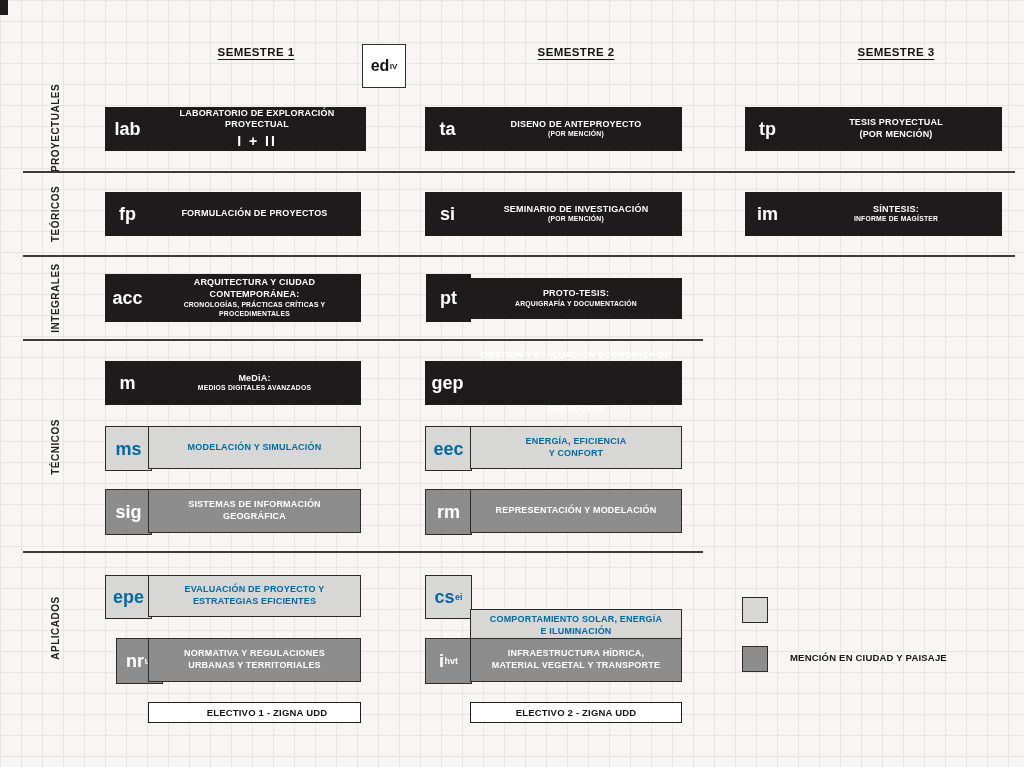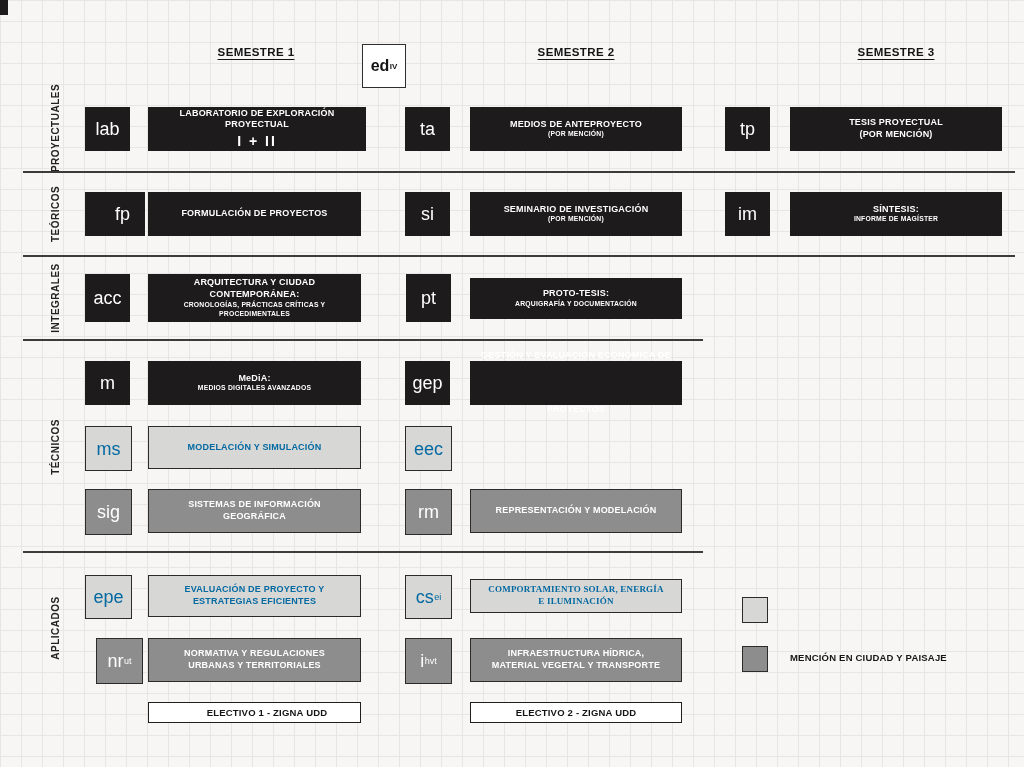--- a/index.html
+++ b/index.html
@@ -23,21 +23,21 @@
     font-weight:bold;font-size:16px;color:#141414;
   }
   .logo sup{font-size:8px;vertical-align:super;margin-left:.5px;}
   .side-label{
     position:absolute;transform:translate(-50%,-50%) rotate(-90deg);
     font-weight:bold;font-size:10px;letter-spacing:.5px;color:#222;white-space:nowrap;
   }
   .hr{position:absolute;height:1.5px;background:#3c3b3a;}
   .abbr{
     position:absolute;display:flex;align-items:center;justify-content:center;
-    font-weight:normal;font-size:18px;line-height:1;
+    font-weight:bold;font-size:18px;line-height:1;margin-left:20px;
   }
   .abbr sup{font-size:9px;vertical-align:super;margin-left:.5px;}
   .box{
     position:absolute;display:flex;flex-direction:column;align-items:center;justify-content:center;
     text-align:center;line-height:1.3;padding:2px 6px;box-sizing:border-box;
   }
   .v-black{background:#1d1b1b;color:#ffffff;border:none;}
   .v-light{background:#d7d7d6;color:#0369a1;border:1.5px solid #2b2b2b;}
   .v-dark{background:#8e8d8d;color:#ffffff;border:1.5px solid #2b2b2b;}
   .t{font-weight:bold;font-size:9px;letter-spacing:.2px;}
@@ -79,21 +79,21 @@
   <div class="hr" style="left:23px;top:551px;width:680px;"></div>
 
   <div class="abbr v-black" style="left:85px;top:107px;width:45px;height:44px;">
       <span>lab</span>
     </div>
   <div class="box v-black" style="left:148px;top:107px;width:218px;height:44px;">
     <span class="t">LABORATORIO DE EXPLORACIÓN PROYECTUAL</span>
     <span class="xl">I + II</span>
   </div>
 
-  <div class="abbr v-black" style="left:85px;top:192px;width:45px;height:44px;padding-left:15px;">
+  <div class="abbr v-black" style="left:85px;top:192px;width:45px;height:44px;">
       <span>fp</span>
     </div>
   <div class="box v-black" style="left:148px;top:192px;width:213px;height:44px;">
     <span class="t">FORMULACIÓN DE PROYECTOS</span>
   </div>
 
   <div class="abbr v-black" style="left:85px;top:274px;width:45px;height:48px;">
       <span>acc</span>
     </div>
   <div class="box v-black" style="left:148px;top:274px;width:213px;height:48px;">
@@ -139,21 +139,21 @@
     </div>
   <div class="box v-dark" style="left:148px;top:638px;width:213px;height:44px;">
     <span class="t">NORMATIVA Y REGULACIONES</span>
     <span class="t">URBANAS Y TERRITORIALES</span>
   </div>
 
   <div class="abbr v-black" style="left:405px;top:107px;width:45px;height:44px;">
       <span>ta</span>
     </div>
   <div class="box v-black" style="left:470px;top:107px;width:212px;height:44px;">
-    <span class="t">MEDIOS DE ANTEPROYECTO</span>
+    <span class="t">DISENO DE ANTEPROYECTO</span>
     <span class="sm">(POR MENCIÓN)</span>
   </div>
 
   <div class="abbr v-black" style="left:405px;top:192px;width:45px;height:44px;">
       <span>si</span>
     </div>
   <div class="box v-black" style="left:470px;top:192px;width:212px;height:44px;">
     <span class="t">SEMINARIO DE INVESTIGACIÓN</span>
     <span class="sm">(POR MENCIÓN)</span>
   </div>
@@ -170,33 +170,37 @@
       <span>gep</span>
     </div>
   <div class="box v-black" style="left:470px;top:361px;width:212px;height:44px;gap:42px;">
     <span class="t">GESTIÓN Y EVALUACIÓN ECONÓMICA DE</span>
     <span class="t">PROYECTOS</span>
   </div>
 
   <div class="abbr v-light" style="left:405px;top:426px;width:45px;height:43px;">
       <span>eec</span>
     </div>
+  <div class="box v-light" style="left:470px;top:426px;width:212px;height:43px;">
+    <span class="t">ENERGÍA, EFICIENCIA</span>
+    <span class="t">Y CONFORT</span>
+  </div>
 
   <div class="abbr v-dark" style="left:405px;top:489px;width:45px;height:44px;">
       <span>rm</span>
     </div>
   <div class="box v-dark" style="left:470px;top:489px;width:212px;height:44px;">
     <span class="t">REPRESENTACIÓN Y MODELACIÓN</span>
   </div>
 
   <div class="abbr v-light" style="left:405px;top:575px;width:45px;height:42px;">
       <span>cs</span>
       <sup>ei</sup>
     </div>
-  <div class="box v-light" style="left:470px;top:579px;width:212px;height:34px;font-family:Liberation Serif, serif;">
+  <div class="box v-light" style="left:470px;top:609px;width:212px;height:34px;">
     <span class="t">COMPORTAMIENTO SOLAR, ENERGÍA</span>
     <span class="t">E ILUMINACIÓN</span>
   </div>
 
   <div class="abbr v-dark" style="left:405px;top:638px;width:45px;height:44px;">
       <span>i</span>
       <sup>hvt</sup>
     </div>
   <div class="box v-dark" style="left:470px;top:638px;width:212px;height:44px;">
     <span class="t">INFRAESTRUCTURA HÍDRICA,</span>

